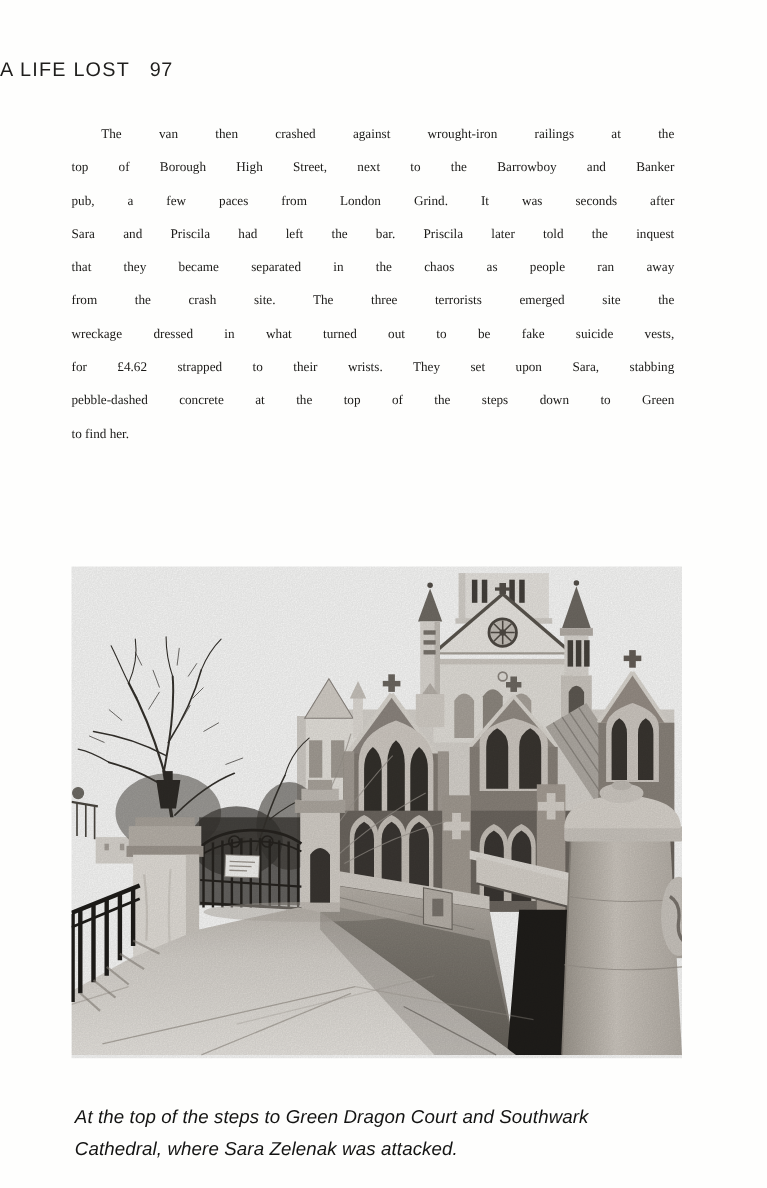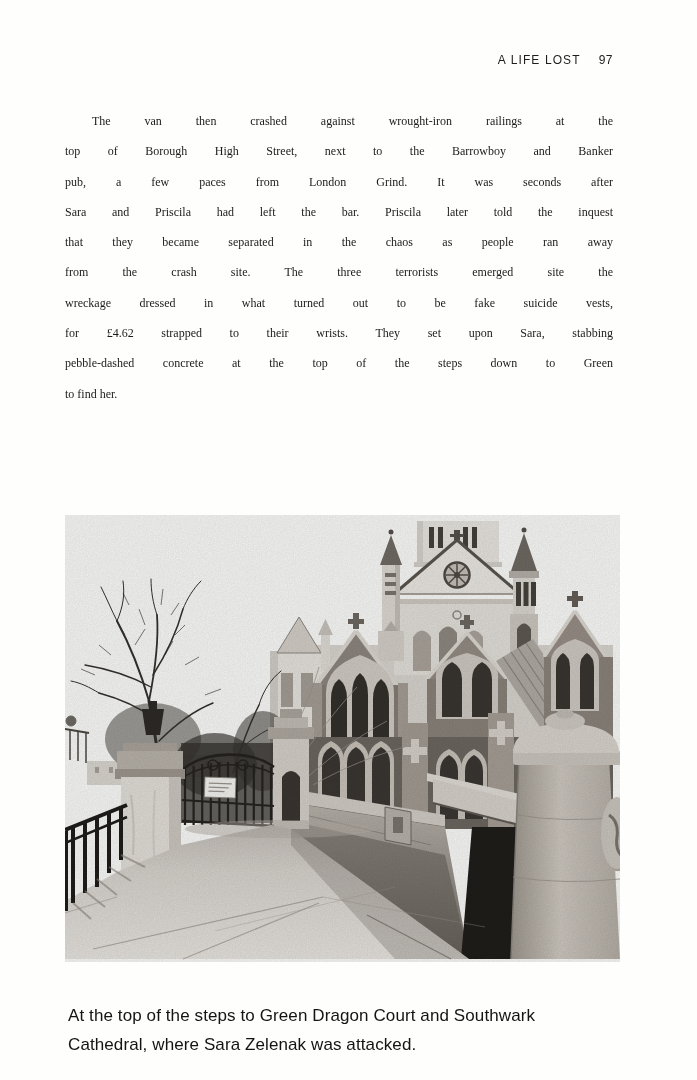--- a/index.html
+++ b/index.html
@@ -2,38 +2,38 @@
 <html><head>
 <meta charset="utf-8">
 <style>
   html,body{margin:0;padding:0;background:#ffffff;}
   .page{
     position:relative;width:697px;height:1080px;margin:0 auto;
     background:#fefefd;overflow:hidden;
     font-family:"Liberation Serif",serif;color:#1c1b19;
   }
   .running-header{
-    position:absolute;top:53px;left:0;right:84px;text-align:right;
-    font-family:"Liberation Sans",sans-serif;font-size:12px;
+    position:absolute;top:53px;left:0;right:84px;
+    font-family:"Liberation Sans",sans-serif;font-size:18px;
     letter-spacing:1.1px;color:#1f1e1c;white-space:nowrap;
   }
   .running-header .pagenum{margin-left:18px;letter-spacing:.5px;}
   .body-text{
     position:absolute;top:106px;left:65px;width:548px;
     font-size:12px;line-height:30.3px;color:#1c1b19;
   }
   .body-text > div{text-align:justify;text-align-last:justify;}
   .body-text > div:first-child{text-indent:27px;}
   .body-text > div:last-child{text-align-last:left;}
   .photo-figure{position:absolute;top:515px;left:65px;width:555px;height:447px;}
   .photo-figure svg{display:block;width:555px;height:447px;}
   .photo-caption{
     position:absolute;top:1002px;left:68px;width:534px;
     font-family:"Liberation Sans",sans-serif;font-size:17px;
-    line-height:28.5px;color:#141413;letter-spacing:.1px;
+    line-height:28.5px;color:#141413;letter-spacing:.1px;font-style:italic;
   }
 </style>
 </head>
 <body>
 
 <div class="page">
 
   <div class="running-header">
     <span>A LIFE LOST</span><span class="pagenum">97</span>
   </div>

